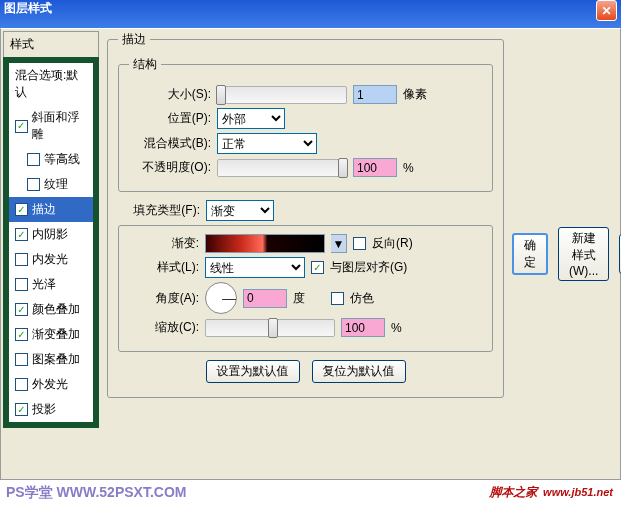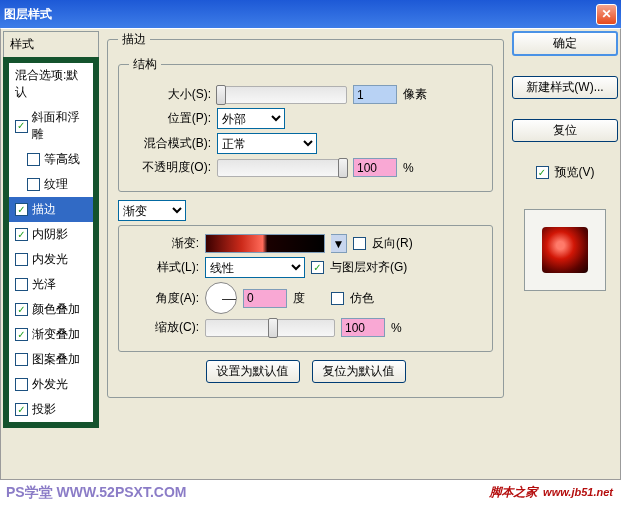--- a/index.html
+++ b/index.html
@@ -1,17 +1,17 @@
 <!DOCTYPE html>
 <html><head>
 <meta charset="utf-8">
 <style>
 *{box-sizing:border-box;font-family:"Microsoft YaHei",SimSun,sans-serif;font-size:12px}
 body{margin:0;background:#fff;width:621px;height:505px;overflow:hidden}
-.titlebar{background:linear-gradient(#1d59d6,#3e7de8);height:28px;display:flex;align-items:center;justify-content:space-between;padding:0 4px;color:#fff;font-weight:bold}
+.titlebar{background:linear-gradient(#1d59d6,#3e7de8);height:28px;display:flex;align-items:flex-start;justify-content:space-between;padding:0 4px;color:#fff;font-weight:bold}
 .close-btn{width:21px;height:21px;background:linear-gradient(#f5a48e,#e6491c);border:1px solid #fff;border-radius:3px;display:flex;align-items:center;justify-content:center;color:#fff;font-weight:bold;cursor:pointer}
 .dlg-body{background:#ece9d8;height:452px;border:1px solid #9b9b9b;border-top:1px solid #fff;padding:2px;display:flex;gap:8px;position:relative}
 .styles-col{width:96px}
 .styles-col .hdr{border:1px solid #919b9c;border-bottom:none;padding:4px 6px;background:#ece9d8}
 .styles-list{border:6px solid #14532d;background:#fff}
 .style-item{padding:4px 4px 4px 6px;display:flex;align-items:center;gap:4px;cursor:pointer}
 .style-item.indent{padding-left:18px}
 .style-item.sel{background:#316ac5;color:#fff}
 .cb{width:13px;height:13px;border:1px solid #1c5180;background:#fff;display:inline-flex;align-items:center;justify-content:center;font-size:10px;line-height:1;color:#21a121}
 .cb.unchecked{color:transparent}
@@ -22,21 +22,21 @@
 .lbl{width:82px;text-align:right}
 .lbl2{width:70px;text-align:right}
 select{border:1px solid #0369a1;height:21px;background:#fff}
 select.sm{width:68px}
 select.md{width:100px}
 input[type=text]{border:1px solid #7f9db9;height:19px;padding:0 3px;text-align:left;background:#f9a8d4}
 input.num{width:44px}
 .slider{height:18px;position:relative;background:linear-gradient(#e6e6e6,#f7f7f7);border:1px solid #b0b0b0;border-radius:2px}
 .slider .thumb{position:absolute;top:-2px;width:10px;height:20px;background:linear-gradient(#f4f4f4,#d8d8d8);border:1px solid #7a7a7a;border-radius:2px}
 .btn{background:linear-gradient(#fefefe,#eceae0);border:1px solid #003c74;border-radius:3px;padding:2px 10px;cursor:pointer;min-height:22px}
-.right-col{width:106px;display:flex;flex-direction:column;gap:20px;align-items:center}
+.right-col{width:106px;display:flex;flex-direction:row;gap:10px;align-items:center}
 .right-col .btn{width:100%}
 .preview-box{width:82px;height:82px;border:1px solid #919b9c;background:#f4f4f0;display:flex;align-items:center;justify-content:center;margin-top:4px}
 .preview-img{width:46px;height:46px;background:radial-gradient(circle at 40% 40%,#ff7a6a 10%,#d11606 35%,#5c0300 70%,#1a0000 100%);border-radius:4px}
 .grad-swatch{width:120px;height:19px;border:1px solid #7f9db9;background:linear-gradient(90deg,#3a0000 0%,#cc2a1a 30%,#ff6b5a 48%,#1a0000 52%,#000 100%);cursor:pointer}
 .grad-dd{width:16px;height:19px;border:1px solid #7f9db9;border-left:none;background:#c8d6ee;display:flex;align-items:center;justify-content:center;font-size:9px;cursor:pointer}
 .angle-wheel{width:32px;height:32px;border:1px solid #888;border-radius:50%;background:#fff;position:relative}
 .angle-wheel::after{content:"";position:absolute;width:14px;height:1px;background:#333;left:16px;top:16px;transform-origin:left}
 .watermark{position:absolute;bottom:3px;left:6px;font-size:14px;color:#8b7cc7;font-weight:bold}
 .watermark2{position:absolute;bottom:3px;right:8px;font-family:"KaiTi",serif;font-size:22px;color:#b50e0e;font-weight:bold;font-style:italic}
 .watermark2 small{font-size:11px;color:#b50e0e}
@@ -135,20 +135,21 @@
           <span class="lbl">不透明度(O):</span>
           <div class="slider" style="width:130px">
               <div class="thumb" style="right:-2px"></div>
             </div>
           <input class="num" type="text" value="100" style="">
           <span>%</span>
         </div>
       </fieldset>
 
       <div class="row" style="margin-top:8px">
+        <span class="lbl">填充类型(F):</span>
         <select class="sm"><option>渐变</option></select>
       </div>
 
       <fieldset style="padding-top:4px">
         <div class="row">
           <span class="lbl2">渐变:</span>
           <div class="grad-swatch"></div>
           <div class="grad-dd">
               <span>▼</span>
             </div>

